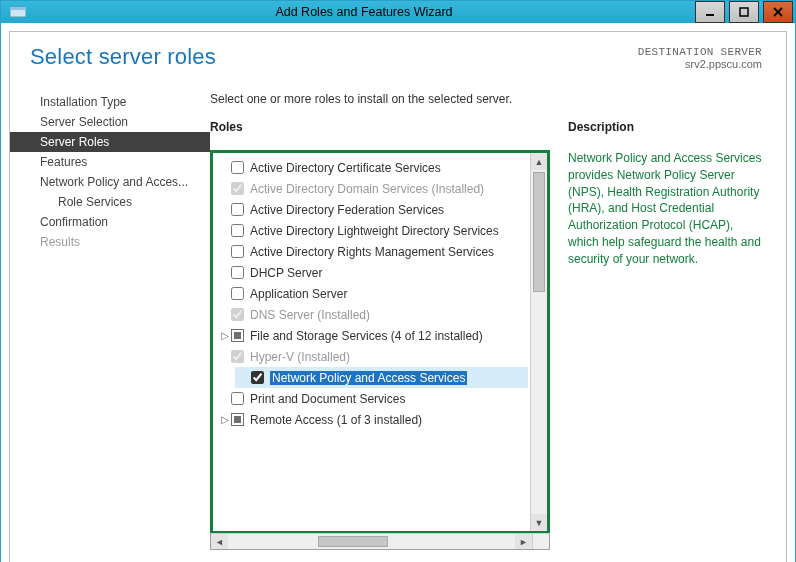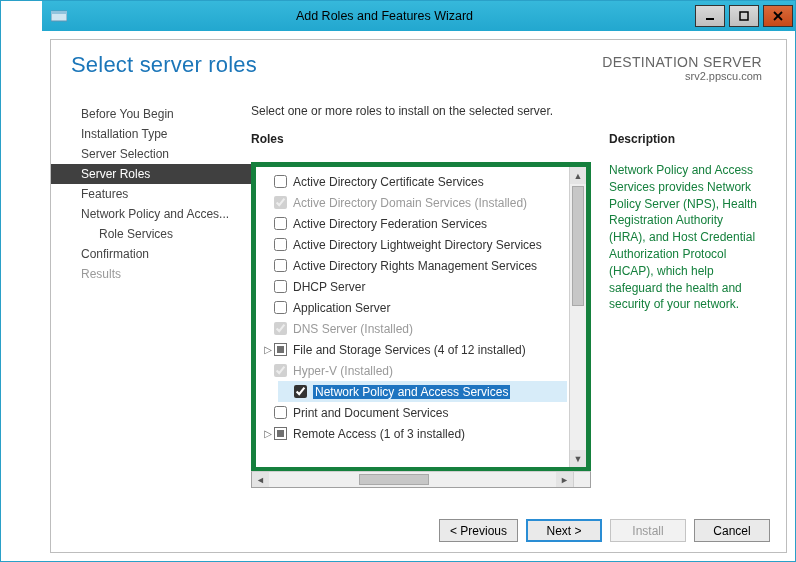--- a/index.html
+++ b/index.html
@@ -5,58 +5,58 @@
   * { box-sizing: border-box; }
   body {
     margin: 0;
     font-family: "Segoe UI", Tahoma, sans-serif;
     font-size: 12px;
     background: #fff;
     width: 796px;
     height: 562px;
     overflow: hidden;
   }
-  .window { display: flex; flex-direction: column; height: 562px; border: 1px solid #2aa0c8; padding-left: 41px; }
+  .window { display: flex; flex-direction: column; height: 562px; border: 1px solid #2aa0c8; }
   .titlebar {
     display: flex; align-items: center; height: 30px;
     background: linear-gradient(#36b8db, #22a7cf);
     color: #000;
   }
   .titlebar .icon-slot { width: 34px; display:flex; justify-content:center; align-items:center; }
   .titlebar .title { flex: 1; text-align:center; font-size: 12.5px; color:#000; }
   .winbtns { display:flex; }
   .winbtn {
     width: 30px; height: 22px; border: 1px solid #333; margin-left: 2px; margin-right:2px;
     display:flex; align-items:center; justify-content:center; font-size:13px;
     background: linear-gradient(#d9d9d9,#bfbfbf);
   }
   .winbtn.close { background: linear-gradient(#d96a3a,#c84919); color:#000; }
   .content-outer { flex:1; background:#fff; padding: 8px; }
   .content-inner { border:1px solid #bdbdbd; height:100%; display:flex; flex-direction:column; }
   .header-row { display:flex; align-items:flex-start; padding: 12px 24px 4px 20px; }
   .page-title { font-size: 22px; font-weight: 300; color:#1b76b9; letter-spacing:0.2px; }
   .dest { margin-left:auto; text-align:right; font-size:11px; color:#666; margin-top:2px; }
-  .dest .line1 { font-size:14px; letter-spacing:0.3px; }
+  .dest .line1 { font-size:11px; letter-spacing:0.3px;font-family:Liberation Mono, monospace; }
   .dest .line2 { color:#666; }
   .body-row { display:flex; flex:1; padding: 18px 20px 8px 0; overflow:hidden; }
   .sidebar { width:200px; padding-top:0; }
   .side-item {
     padding: 3px 10px 3px 30px; font-size:12px; color:#444;
   }
   .side-item.sub { padding-left:48px; }
   .side-item.selected { background:#404040; color:#fff; }
   .side-item.disabled { color:#9a9a9a; }
   .side-item.trunc { white-space:nowrap; overflow:hidden; text-overflow:ellipsis; }
 
   .main { flex:1; display:flex; flex-direction:column; min-width:0; }
   .instruction { font-size:12px; color:#333; margin-bottom:14px; }
   .columns { display:flex; gap:18px; flex:1; min-height:0; }
   .roles-col { width:340px; display:flex; flex-direction:column; }
   .col-head { font-weight:700; font-size:12px; margin-bottom:16px; color:#222;}
-  .roles-box-wrap { display:flex; border:5px solid #15803d; height:310px; }
+  .roles-box-wrap { display:flex; border:3px solid #15803d; height:384px; }
   .roles-box { flex:1; overflow:hidden; position:relative; }
   .roles-list { padding:4px 2px; }
   .role-row {
     display:flex; align-items:center; height:21px; font-size:12px; color:#333;
     padding-left:4px; position:relative;
   }
   .role-row .expander { width:12px; text-align:center; color:#666; font-size:10px; }
   .role-row .noexp { width:12px; }
   .role-row input[type="checkbox"]{
     width:13px; height:13px; margin:0 6px 0 0; accent-color:#333;
@@ -132,21 +132,20 @@
       <div class="header-row">
         <div class="page-title">Select server roles</div>
         <div class="dest">
           <div class="line1">DESTINATION SERVER</div>
           <div class="line2">srv2.ppscu.com</div>
         </div>
       </div>
 
       <div class="body-row">
         <div class="sidebar" id="sidebar">
-            <div class="side-item">Before You Begin</div>
             <div class="side-item">Installation Type</div>
             <div class="side-item">Server Selection</div>
             <div class="side-item selected">Server Roles</div>
             <div class="side-item">Features</div>
             <div class="side-item trunc">Network Policy and Acces...</div>
             <div class="side-item sub">Role Services</div>
             <div class="side-item">Confirmation</div>
             <div class="side-item disabled">Results</div>
           </div>
 

